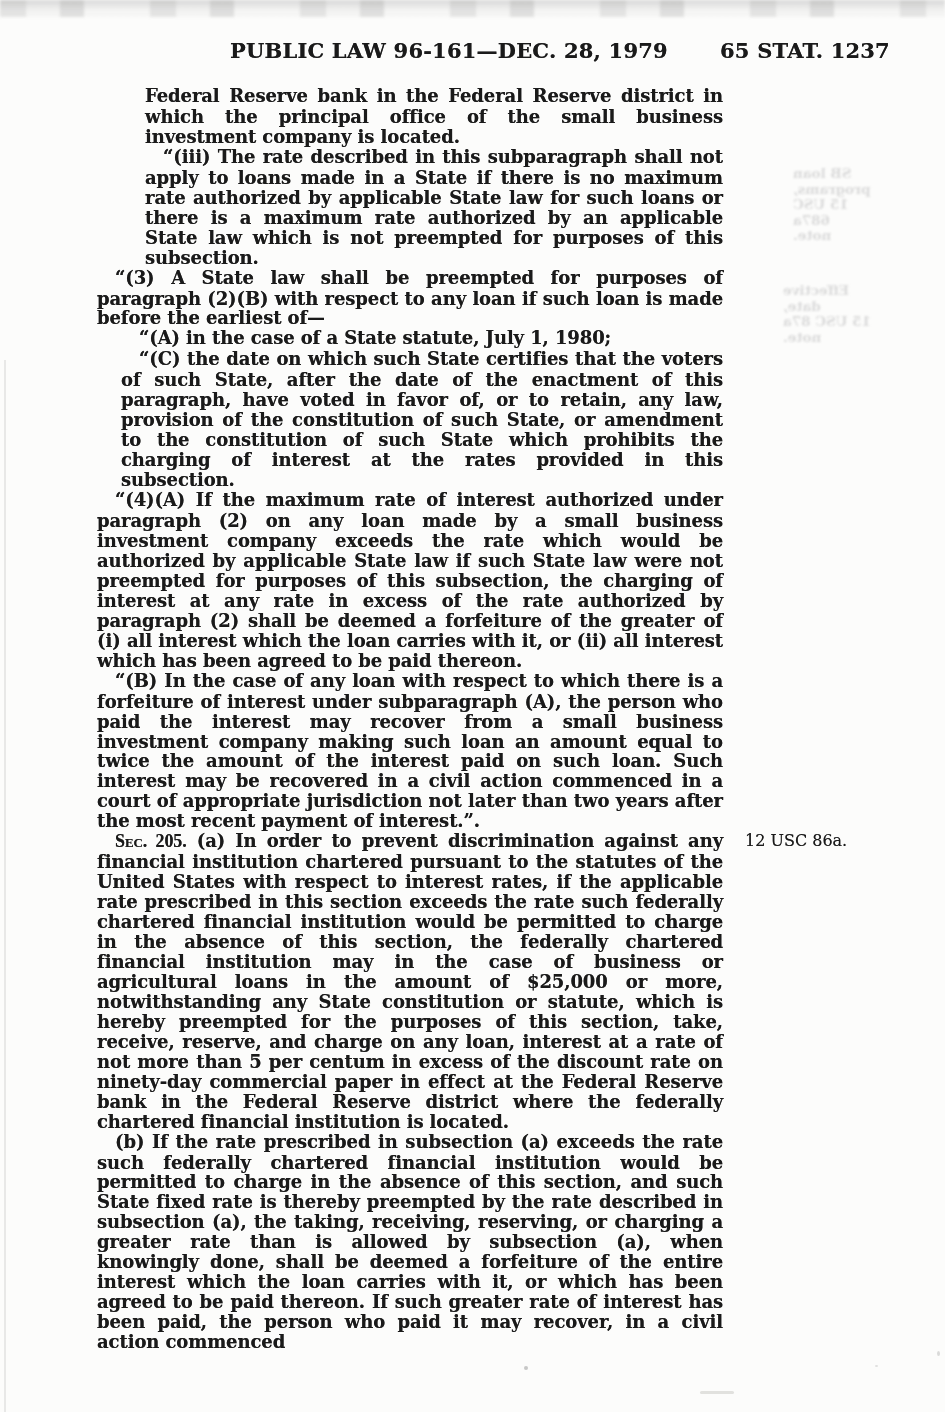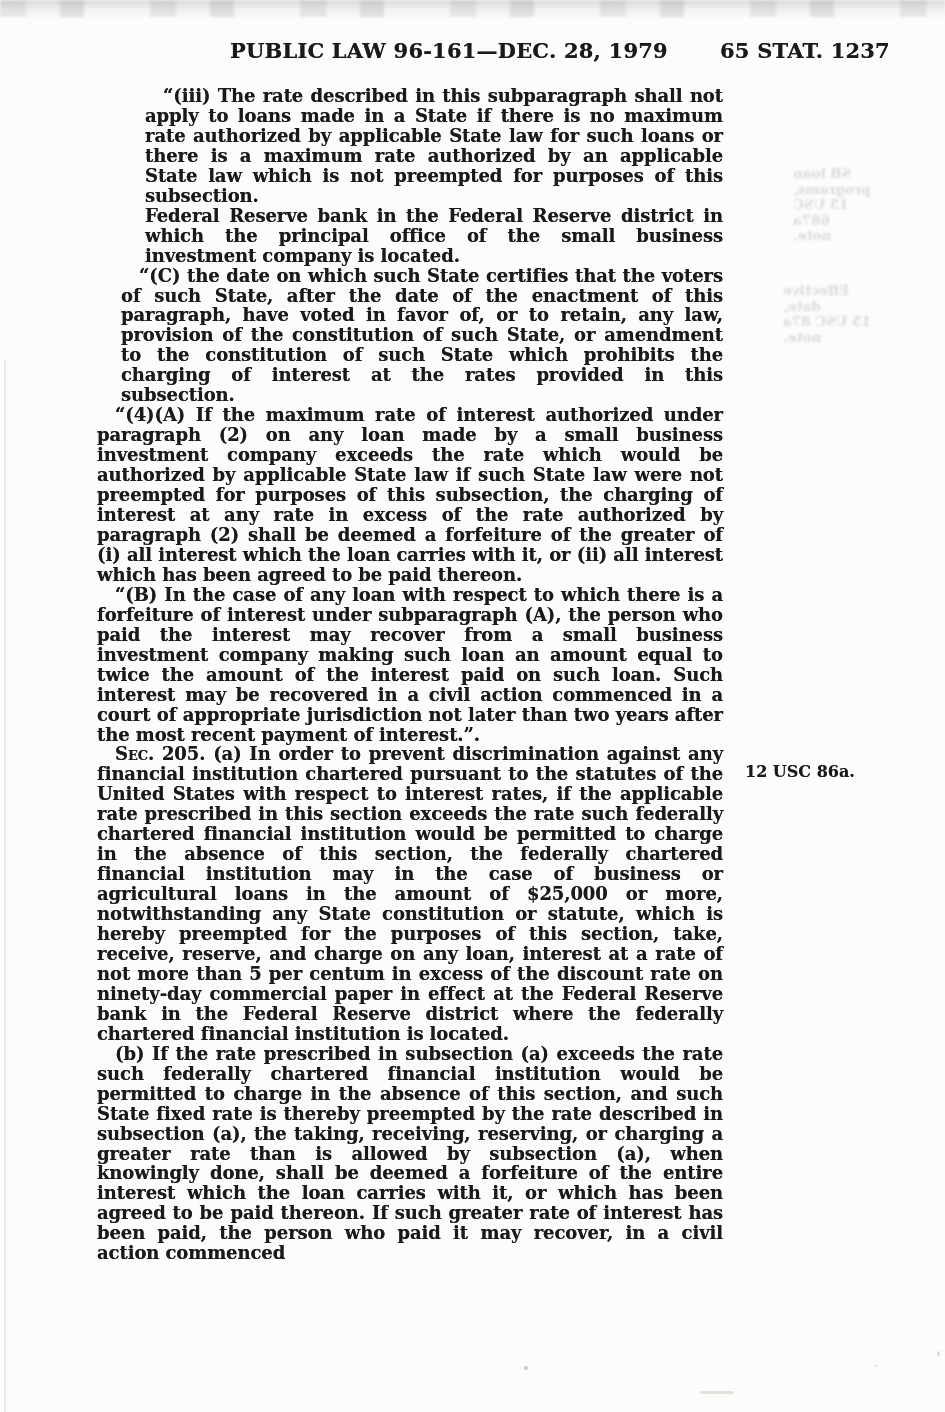--- a/index.html
+++ b/index.html
@@ -65,24 +65,24 @@
     letter-spacing:-0.1px;
   }
   .para{
     margin:0;padding:0;
     text-align:justify;
     position:relative;
   }
   .lvl1{margin-left:24px;}
   .lvl2{margin-left:48px;}
   .ind{text-indent:18px;}
-  .sc{font-variant:small-caps;}
+  .sc{font-variant:small-caps;font-family:Liberation Serif, serif;}
   .margin-note{
-    position:absolute;left:calc(100% + 22px);top:19px;width:150px;
-    font-size:16px;line-height:18px;font-weight:bold;letter-spacing:0;
+    position:absolute;left:calc(100% + 22px);top:1px;width:150px;
+    font-size:16px;line-height:18px;font-weight:normal;letter-spacing:0;
     text-indent:0;text-align:left;white-space:nowrap;
     text-shadow:0 0 .4px rgba(25,25,25,.6);
   }
 </style>
 </head>
 <body>
 
 <div class="page">
 
   <div class="noise-top"></div>
@@ -101,25 +101,27 @@
   </div>
 
   <div class="ghost g2">
     <div>Effective date,</div>
     <div>15 USC 87a</div>
     <div>note.</div>
   </div>
 
   <main class="body-col">
 
+    <p class="para lvl2"><span class="sc"></span><span>Federal Reserve bank in the Federal Reserve district in which the principal office of the small business investment company is located.</span></p>
+
     <p class="para lvl2 ind"><span class="sc"></span><span>“(iii) The rate described in this subparagraph shall not apply to loans made in a State if there is no maximum rate authorized by applicable State law for such loans or there is a maximum rate authorized by an applicable State law which is not preempted for purposes of this subsection.</span></p>
 
-    <p class="para lvl2"><span class="sc"></span><span>Federal Reserve bank in the Federal Reserve district in which the principal office of the small business investment company is located.</span></p>
+    <p class="para lvl0 ind"><span class="sc"></span><span>“(3) A State law shall be preempted for purposes of paragraph (2)(B) with respect to any loan if such loan is made before the earliest of—</span></p>
 
-
+    <p class="para lvl1 ind"><span class="sc"></span><span>“(A) in the case of a State statute, July 1, 1980;</span></p>
 
 
     <p class="para lvl1 ind"><span class="sc"></span><span>“(C) the date on which such State certifies that the voters of such State, after the date of the enactment of this paragraph, have voted in favor of, or to retain, any law, provision of the constitution of such State, or amendment to the constitution of such State which prohibits the charging of interest at the rates provided in this subsection.</span></p>
 
     <p class="para lvl0 ind"><span class="sc"></span><span>“(4)(A) If the maximum rate of interest authorized under paragraph (2) on any loan made by a small business investment company exceeds the rate which would be authorized by applicable State law if such State law were not preempted for purposes of this subsection, the charging of interest at any rate in excess of the rate authorized by paragraph (2) shall be deemed a forfeiture of the greater of (i) all interest which the loan carries with it, or (ii) all interest which has been agreed to be paid thereon.</span></p>
 
     <p class="para lvl0 ind"><span class="sc"></span><span>“(B) In the case of any loan with respect to which there is a forfeiture of interest under subparagraph (A), the person who paid the interest may recover from a small business investment company making such loan an amount equal to twice the amount of the interest paid on such loan. Such interest may be recovered in a civil action commenced in a court of appropriate jurisdiction not later than two years after the most recent payment of interest.”.</span></p>
 
     <p class="para lvl0 ind"><span class="sc">Sec. 205.</span><span> (a) In order to prevent discrimination against any financial institution chartered pursuant to the statutes of the United States with respect to interest rates, if the applicable rate prescribed in this section exceeds the rate such federally chartered financial institution would be permitted to charge in the absence of this section, the federally chartered financial institution may in the case of business or agricultural loans in the amount of $25,000 or more, notwithstanding any State constitution or statute, which is hereby preempted for the purposes of this section, take, receive, reserve, and charge on any loan, interest at a rate of not more than 5 per centum in excess of the discount rate on ninety-day commercial paper in effect at the Federal Reserve bank in the Federal Reserve district where the federally chartered financial institution is located.</span><span class="margin-note">12 USC 86a.</span></p>
 

